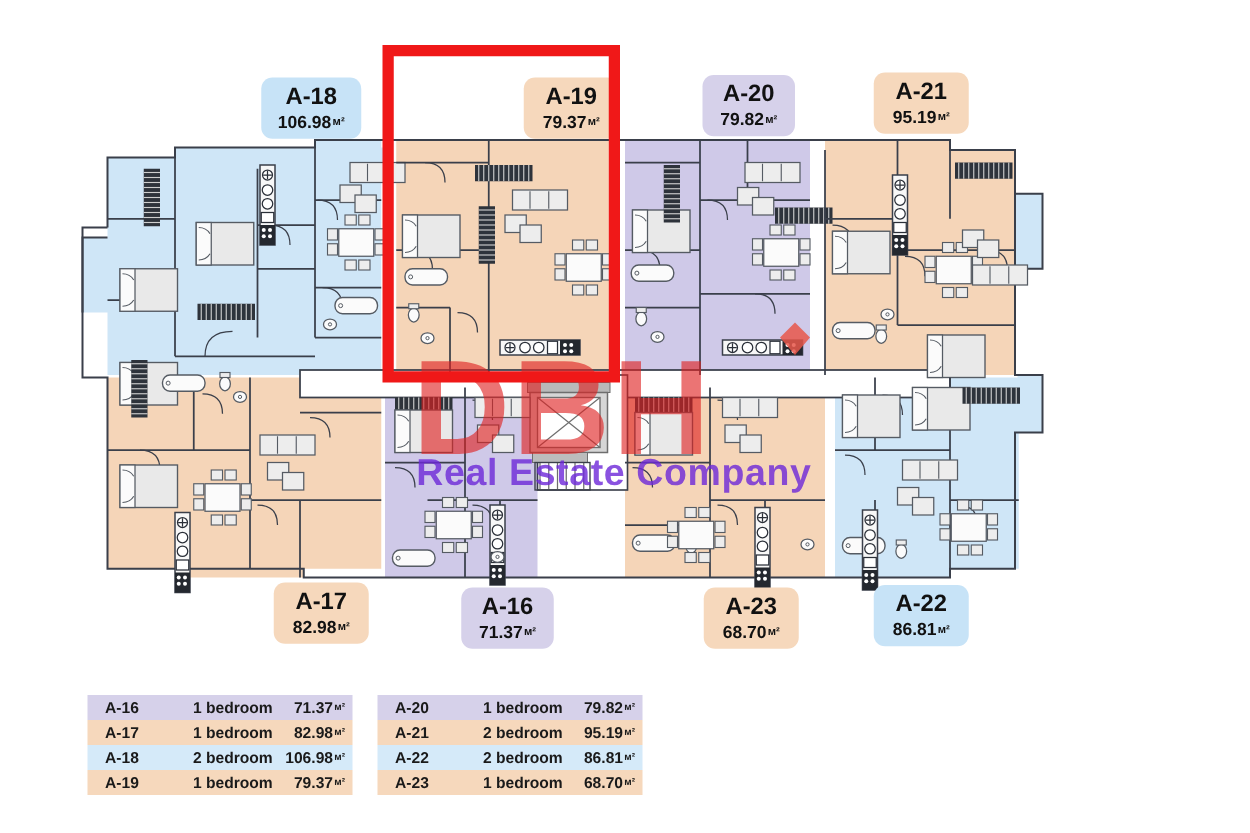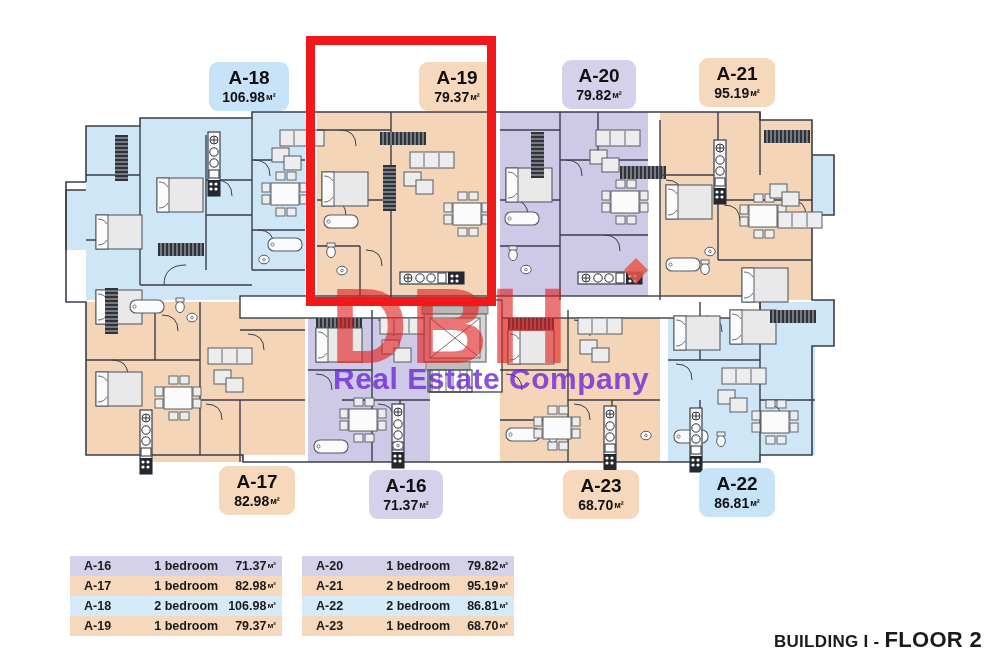--- a/index.html
+++ b/index.html
@@ -499,17 +499,14 @@
       <span class="lg-type">2 bedroom</span>
       <span class="lg-area"><span>86.81</span><span class="u">м²</span></span>
     </div>
     <div class="legend-row" style="background:#f6d8bc;">
       <span class="lg-code">A-23</span>
       <span class="lg-type">1 bedroom</span>
       <span class="lg-area"><span>68.70</span><span class="u">м²</span></span>
     </div>
   </div>
 
-  <div id="building-caption">
-    <span class="b1">BUILDING I</span><span class="b1"> - </span><span class="b2">FLOOR 2</span>
-  </div>
 
 </div>
 
 </body></html>

